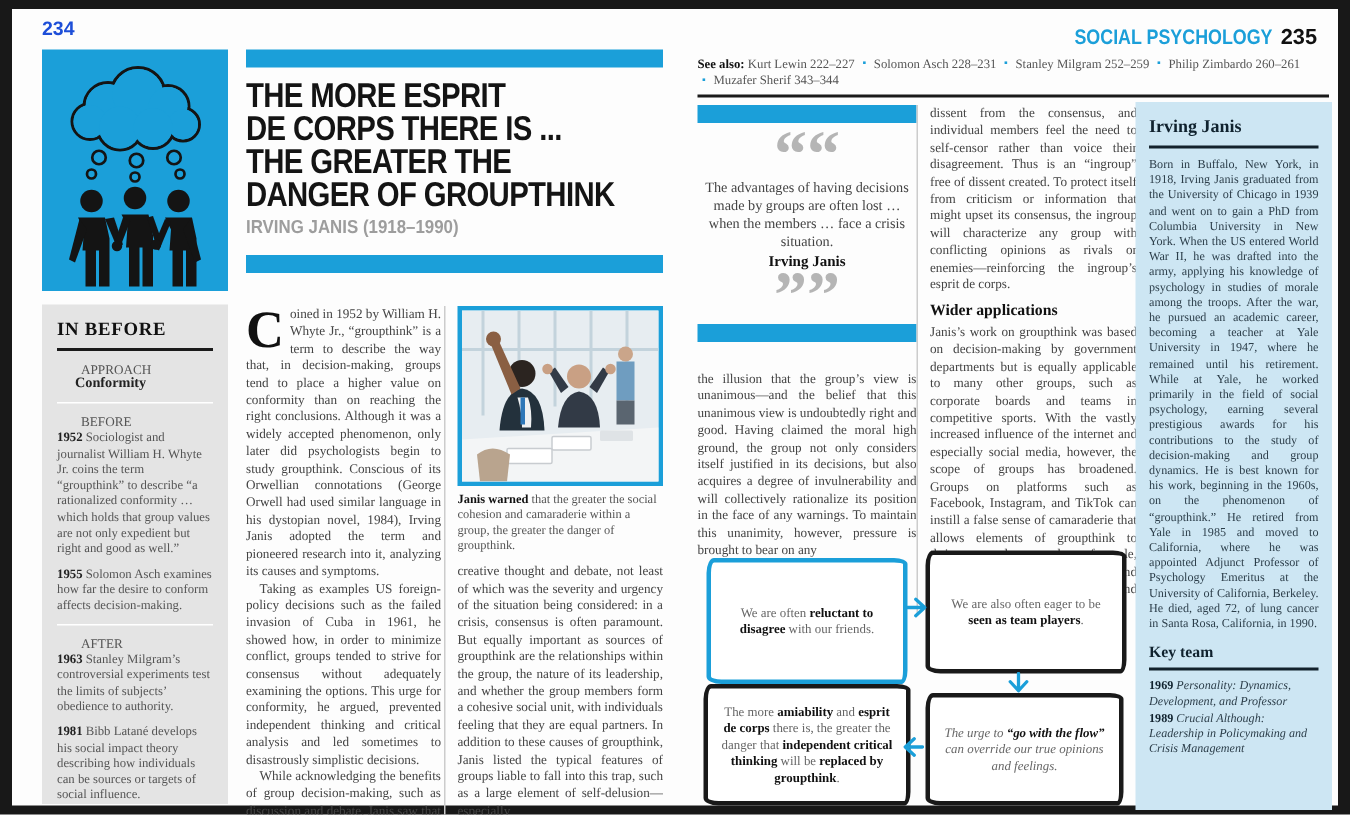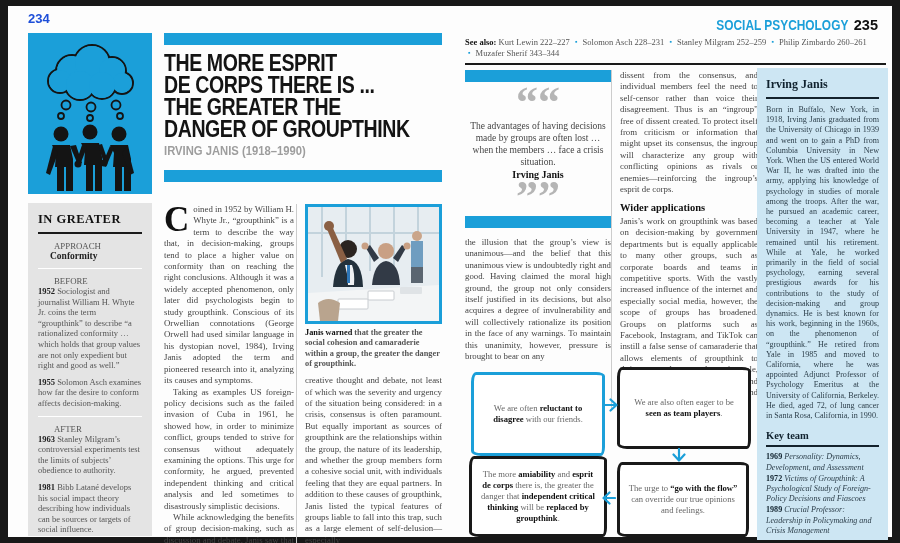--- a/index.html
+++ b/index.html
@@ -31,42 +31,42 @@
 
   .bodytext{font-size:8.8px;line-height:11.4px;text-align:justify;color:#444;}
   .col1{left:156px;top:198px;width:130px;}
   .col2{left:288px;top:198px;width:146px;border-left:1px solid #ccc;padding-left:8px;box-sizing:border-box;}
   .indent{text-indent:9px;margin:0;}
   p.flat{margin:0;}
   .dropcap{float:left;font-family:"Liberation Serif",serif;font-weight:bold;font-size:35px;line-height:28px;
            color:#111;margin:2px 4px 0 0;}
   .photo{border:3px solid var(--blue);width:131px;}
   .photo svg{display:block;}
-  .caption{font-size:8.3px;line-height:10.3px;color:#555;margin-top:4px;text-align:left;font-weight:bold;}
+  .caption{font-size:8.3px;line-height:10.3px;color:#555;margin-top:4px;text-align:left;}
   .caption b{color:#111;}
   .col2 .bodytext{margin-top:6px;}
 
   
   .hdr235{right:14px;top:10px;text-align:right;white-space:nowrap;}
   .hdr-section{display:inline-block;font-family:"Liberation Sans",sans-serif;font-weight:bold;font-size:14px;
                color:var(--blue);transform:scaleX(.85);transform-origin:right;letter-spacing:0;}
   .hdr-num{font-family:"Liberation Sans",sans-serif;font-weight:bold;font-size:14.5px;color:#111;margin-left:5px;}
   .see-also{left:457px;top:31px;width:424px;font-size:8.5px;line-height:11px;color:#555;}
   .see-also b{color:#111;}
   .bullet{color:var(--blue);font-size:7px;vertical-align:1px;margin:0 3px;}
   .rule235{left:457px;top:57px;width:421px;height:2px;background:#1a1a1a;}
 
   .colA{left:457px;top:64px;width:146px;}
   .quote-box{text-align:center;}
   .qmark{font-family:"Liberation Serif",serif;font-weight:bold;color:#b5b5b5;font-size:44px;line-height:26px;height:26px;}
   .qmark.open{margin-top:8px;}
   .qtext{font-size:9.5px;line-height:12px;color:#444;margin-top:4px;padding:0 4px;}
   .qattr{font-size:10px;font-weight:bold;color:#111;margin-top:1px;}
   .qmark.close{margin:4px 0 6px 0;}
-  .colA .bodytext{margin-top:9px;}
+  .colA .bodytext{margin-top:19px;}
 
   .colB{left:603px;top:64px;width:147px;border-left:1px solid #ccc;padding-left:8px;box-sizing:border-box;}
   .subhead{font-size:10.5px;font-weight:bold;color:#111;margin:7px 0 2px 0;}
 
   .flow{left:457px;top:358px;width:290px;height:173px;}
   .fbox{position:absolute;background:#fff;border:3px solid #191919;box-sizing:border-box;
         display:flex;align-items:center;justify-content:center;text-align:center;
         font-size:8.6px;line-height:11px;color:#666;padding:4px 7px;
         border-radius:5px 9px 4px 10px / 10px 4px 9px 5px;}
   .fbox .b{font-weight:bold;color:#111;}
@@ -148,21 +148,21 @@
       <div class="title-line">THE MORE ESPRIT</div>
       <div class="title-line">DE CORPS THERE IS ...</div>
       <div class="title-line">THE GREATER THE</div>
       <div class="title-line">DANGER OF GROUPTHINK</div>
     </div>
     <div class="subtitle">IRVING JANIS (1918–1990)</div>
     <div class="bluebar bottom"></div>
   </div>
 
   <div class="abs context">
-    <h2>IN GREATER</h2>
+    <h2>IN BEFORE</h2>
     <div class="ctx-rule"></div>
     <div class="ctx-label">APPROACH</div>
     <div class="ctx-strong">Conformity</div>
     <div class="ctx-div"></div>
     <div class="ctx-label">BEFORE</div>
     <p class="ctx-entry"><b>1952</b><span> Sociologist and journalist William H. Whyte Jr. coins the term “groupthink” to describe “a rationalized conformity … which holds that group values are not only expedient but right and good as well.”</span></p>
     <p class="ctx-entry"><b>1955</b><span> Solomon Asch examines how far the desire to conform affects decision-making.</span></p>
     <div class="ctx-div"></div>
     <div class="ctx-label">AFTER</div>
     <p class="ctx-entry"><b>1963</b><span> Stanley Milgram’s controversial experiments test the limits of subjects’ obedience to authority.</span></p>
@@ -256,21 +256,21 @@
     <p class="flat">Janis’s work on groupthink was based on decision-making by government departments but is equally applicable to many other groups, such as corporate boards and teams in competitive sports. With the vastly increased influence of the internet and especially social media, however, the scope of groups has broadened. Groups on platforms such as Facebook, Instagram, and TikTok can instill a false sense of camaraderie that allows elements of groupthink to thrive among large numbers of people, stifling critical thinking and influencing their opinions and attitudes. ■</p>
   </div>
 
   <div class="abs flow">
     <div class="fbox blue" style="left:6px;top:8px;width:134px;height:84px;">
       <span><span>We are often </span><span class="b">reluctant to disagree</span><span> with our friends.</span></span>
     </div>
     <div class="fbox" style="left:152px;top:3px;width:134px;height:82px;">
       <span><span>We are also often eager to be </span><span class="b">seen as team players</span><span>.</span></span>
     </div>
-    <div class="fbox" style="left:152px;top:98px;width:132px;height:75px;">
+    <div class="fbox" style="left:152px;top:98px;width:132px;height:75px;font-style:italic;">
       <span><span>The urge to </span><span class="b">“go with the flow”</span><span> can override our true opinions and feelings.</span></span>
     </div>
     <div class="fbox" style="left:4px;top:92px;width:138px;height:81px;">
       <span><span>The more </span><span class="b">amiability</span><span> and </span><span class="b">esprit de corps</span><span> there is, the greater the danger that </span><span class="b">independent critical thinking</span><span> will be </span><span class="b">replaced by groupthink</span><span>.</span></span>
     </div>
     <span class="farrow" style="left:139px;top:33px;">
       <svg width="15" height="16" viewBox="0 0 15 16">
           <path d="M1 8 H10 M6.5 2.5 L12.5 8 L6.5 13.5" stroke="#1b9fd9" stroke-width="2.2" fill="none" stroke-linecap="round" stroke-linejoin="round"></path>
         </svg>
     </span>
@@ -285,18 +285,17 @@
         </svg>
     </span>
   </div>
 
   <div class="abs bio">
     <h2>Irving Janis</h2>
     <div class="bio-rule"></div>
     <div class="bio-text">Born in Buffalo, New York, in 1918, Irving Janis graduated from the University of Chicago in 1939 and went on to gain a PhD from Columbia University in New York. When the US entered World War II, he was drafted into the army, applying his knowledge of psychology in studies of morale among the troops. After the war, he pursued an academic career, becoming a teacher at Yale University in 1947, where he remained until his retirement. While at Yale, he worked primarily in the field of social psychology, earning several prestigious awards for his contributions to the study of decision-making and group dynamics. He is best known for his work, beginning in the 1960s, on the phenomenon of “groupthink.” He retired from Yale in 1985 and moved to California, where he was appointed Adjunct Professor of Psychology Emeritus at the University of California, Berkeley. He died, aged 72, of lung cancer in Santa Rosa, California, in 1990.</div>
     <div class="kw-head">Key team</div>
     <div class="kw-rule"></div>
-    <div class="kw-item"><b>1969</b> <i>Personality: Dynamics, Development, and Assessment</i></div>
-    <div class="kw-item"><b>1972</b> <i>Victims of Groupthink: A Psychological Study of Foreign-Policy Decisions and Fiascoes</i></div>
-    <div class="kw-item"><b>1989</b> <i>Crucial Professor: Leadership in Policymaking and Crisis Management</i></div>
+    <div class="kw-item"><b>1969</b> <i>Personality: Dynamics, Development, and Professor</i></div>
+    <div class="kw-item"><b>1989</b> <i>Crucial Although: Leadership in Policymaking and Crisis Management</i></div>
   </div>
 
 </div>
 
 </body></html>

